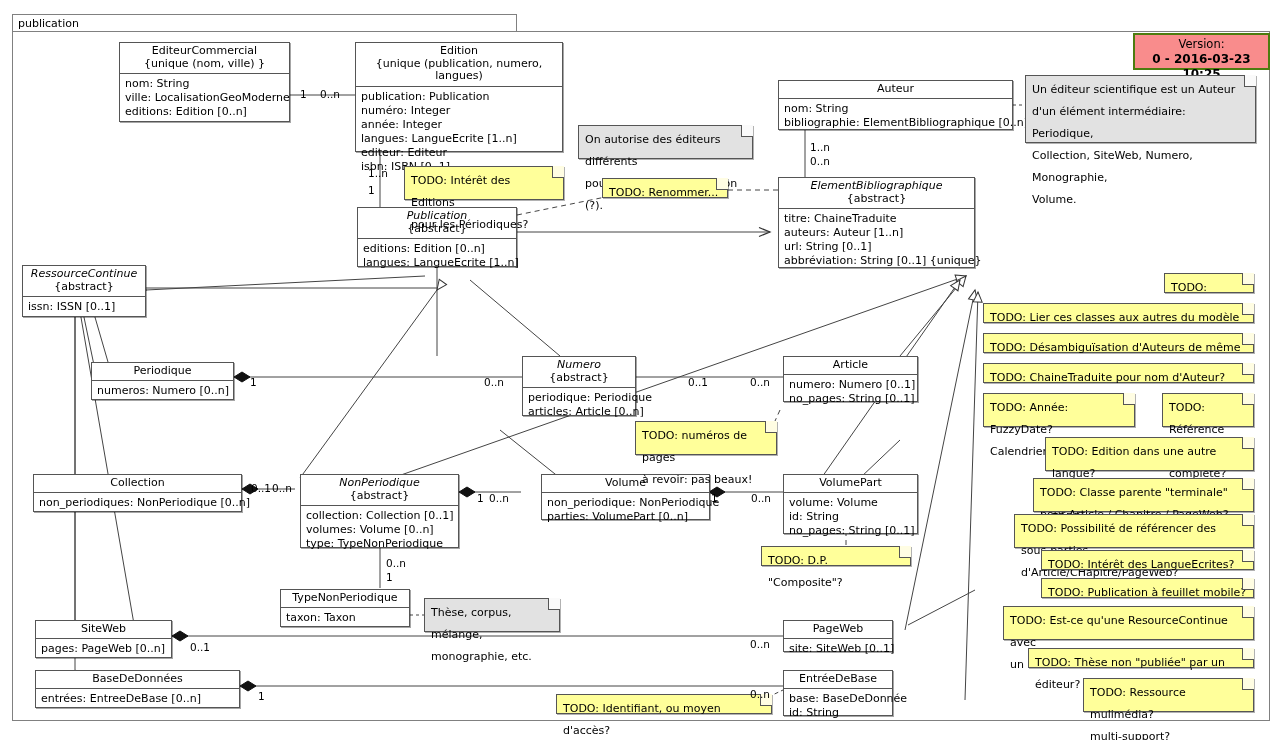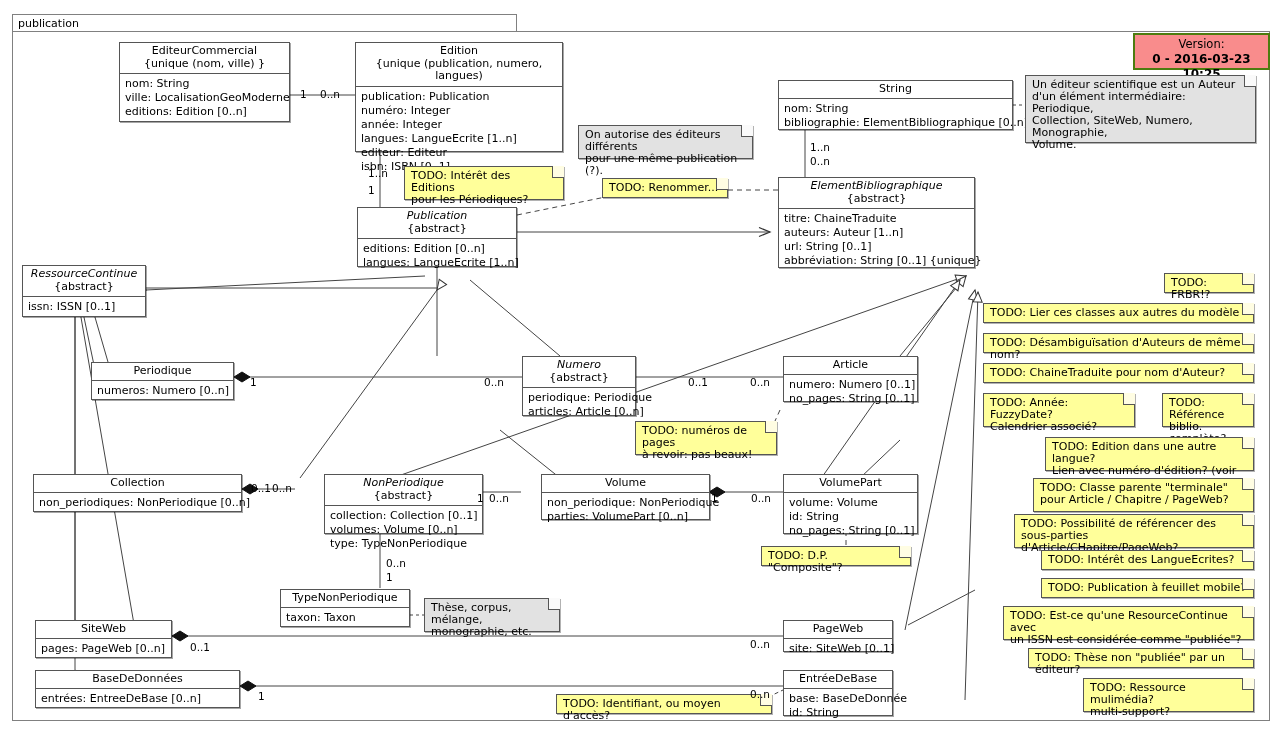--- a/index.html
+++ b/index.html
@@ -17,21 +17,21 @@
        box-shadow:1px 1px 0 0 rgba(0,0,0,0.35);}
   .cls-head{box-sizing:border-box;border-bottom:1px solid #555;text-align:center;
             padding:2px 4px 3px 4px;line-height:12.5px;font-size:11px;color:#000;}
   .cls-head .nm{display:block;}
   .cls-head .st{display:block;}
   .cls.abst .cls-head .nm{font-style:italic;}
   .cls-body{box-sizing:border-box;padding:3px 4px 3px 5px;line-height:14px;font-size:11px;color:#000;}
   .cls-body div{white-space:nowrap;}
 
   
-  .note{position:absolute;box-sizing:border-box;font-size:11px;line-height:12px;color:#000;
+  .note{position:absolute;box-sizing:border-box;font-size:11px;line-height:22px;color:#000;
         padding:3px 6px 12px 6px;border:1px solid #555;white-space:pre-line;
         box-shadow:1px 1px 0 0 rgba(0,0,0,0.30);}
   .note.grey{background:#e2e2e2;}
   .note.yellow{background:#ffff9a;}
   .note::after{content:"";position:absolute;right:-1px;top:-1px;width:11px;height:11px;
         background:#fff;border-left:1px solid #555;border-bottom:1px solid #555;
         transform:none;}
   .note.grey::after{background:#fafafa;}
   .note.yellow::after{background:#fffde3;}
 
@@ -165,21 +165,21 @@
       <div>numéro: Integer</div>
       <div>année: Integer</div>
       <div>langues: LangueEcrite [1..n]</div>
       <div>editeur: Editeur</div>
       <div>isbn: ISBN [0..1]</div>
     </div>
   </div>
 
   <div class="cls" style="left:778px;top:80px;width:235px;height:50px;">
     <div class="cls-head" style="padding-bottom:2px;">
-      <span class="nm">String</span>
+      <span class="nm">Auteur</span>
     </div>
     <div class="cls-body">
       <div>nom: String</div>
       <div>bibliographie: ElementBibliographique [0..n]</div>
     </div>
   </div>
 
   <div class="cls abst" style="left:357px;top:207px;width:160px;height:60px;">
     <div class="cls-head">
       <span class="nm">Publication</span>
@@ -246,21 +246,21 @@
 
   <div class="cls" style="left:33px;top:474px;width:209px;height:38px;">
     <div class="cls-head" style="padding-bottom:2px;">
       <span class="nm">Collection</span>
     </div>
     <div class="cls-body">
       <div>non_periodiques: NonPeriodique [0..n]</div>
     </div>
   </div>
 
-  <div class="cls abst" style="left:300px;top:474px;width:159px;height:60px;margin-left:24px;">
+  <div class="cls abst" style="left:300px;top:474px;width:159px;height:74px;">
     <div class="cls-head">
       <span class="nm">NonPeriodique</span>
       <span class="st">{abstract}</span>
     </div>
     <div class="cls-body">
       <div>collection: Collection [0..1]</div>
       <div>volumes: Volume [0..n]</div>
       <div>type: TypeNonPeriodique</div>
     </div>
   </div>

